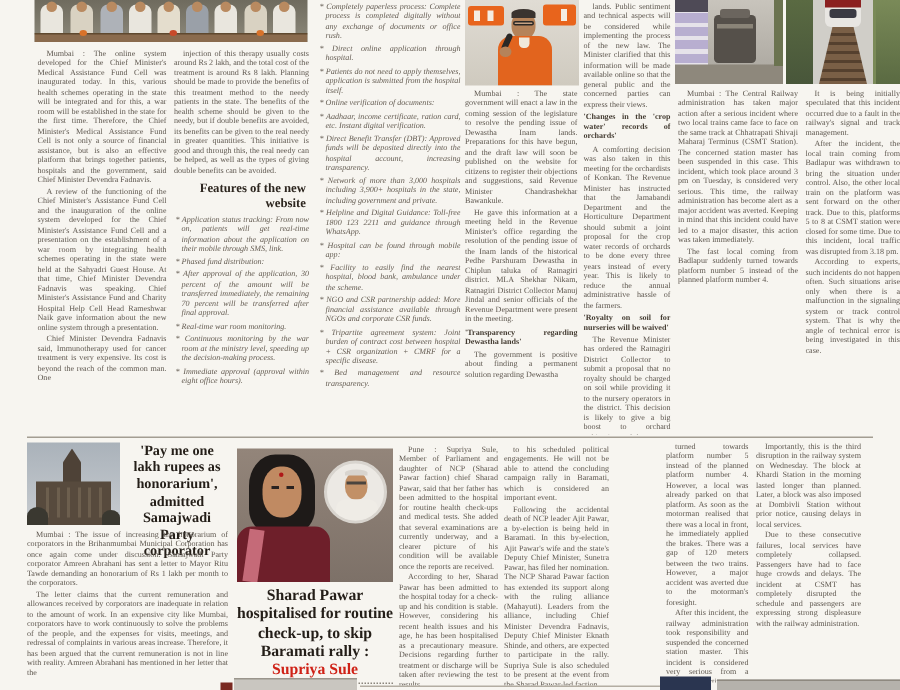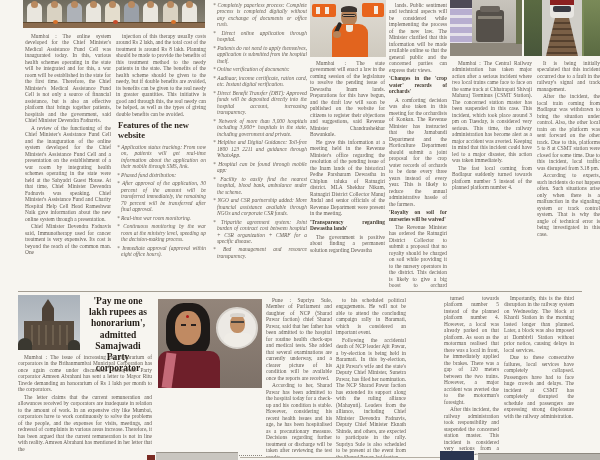--- a/index.html
+++ b/index.html
@@ -3,21 +3,21 @@
 <meta charset="utf-8">
 <style>
   * { margin:0; padding:0; box-sizing:border-box; }
   html,body { width:600px; height:460px; }
   body { background:#e9e7e1; font-family:"Liberation Serif","DejaVu Serif",serif; }
   .page { position:relative; width:600px; height:460px; background:#f7f5f0; overflow:hidden; }
   .col { position:absolute; overflow:hidden; }
   .txt { color:#5f5850; font-size:5.4px; line-height:1.2; text-align:justify; }
   .txt p { text-indent:6px; margin:0 0 1px 0; }
   .bullets p { font-style:italic; text-indent:-4px; padding-left:5px; margin:0 0 2px 0; color:#645c52; }
-  .features-head { font-weight:bold; font-size:8.5px; line-height:1.15; text-align:left; color:#2d261f; margin:4px 2px 3px 2px; }
+  .features-head { font-weight:bold; font-size:8.5px; line-height:1.15; text-align:right; color:#2d261f; margin:4px 2px 3px 2px; }
   .subhead { font-weight:bold; color:#453d33; margin:2px 0; }
   .headline { position:absolute; font-weight:bold; color:#241e18; text-align:center; overflow:hidden; }
   .red { color:#cf2217; }
   .photo { position:absolute; overflow:hidden; }
   .photo div { position:absolute; }
   .fig { top:3px; width:15px; height:25px; background:#e9e6de; border-radius:5px 5px 0 0; }
   .fig::before { content:""; position:absolute; top:-2px; left:4px; width:7px; height:7px; border-radius:50%; background:#b98a60; }
   .rail { bottom:0; left:0; right:0; height:6px; background:#8a6b4e; border-top:1px solid #5f492f; }
   .rule { position:absolute; background:#a39d92; height:1px; }
   .dotted { position:absolute; border-top:1px dotted #8a857c; }
@@ -185,20 +185,23 @@
     <div style="left:0;top:52px;width:62px;height:37px;background:#6e1f2a;border-radius:10px 10px 0 0"></div>
     <div style="left:6px;top:54px;width:10px;height:35px;background:#c56a78;transform:rotate(8deg)"></div>
     <div style="left:58px;top:8px;width:42px;height:42px;background:#ece9e4;border:2px solid #d8d4ce;border-radius:50%;overflow:hidden">
       <div style="left:12px;top:6px;width:15px;height:18px;background:#c29066;border-radius:45%"></div>
       <div style="left:12px;top:4px;width:15px;height:4px;background:#d8d4ce;border-radius:50% 50% 0 0"></div>
       <div style="left:13px;top:12px;width:13px;height:2px;background:#4a443e"></div>
       <div style="left:6px;top:24px;width:28px;height:16px;background:#efece6;border-radius:6px 6px 0 0"></div>
     </div>
   </div>
 
+  <div class="headline" style="left:156px;top:392px;width:108px;height:61px;font-size:10.5px;line-height:1.17">
+    <span>Sharad Pawar hospitalised for routine check-up, to skip Baramati rally : </span><span class="red">Supriya Sule</span>
+  </div>
   <div class="dotted" style="left:158px;top:455px;width:104px"></div>
 
   <div class="col txt" style="left:266px;top:297px;width:66px;height:160px">
     <div>
         <p>Pune : Supriya Sule, Member of Parliament and daughter of NCP (Sharad Pawar faction) chief Sharad Pawar, said that her father has been admitted to the hospital for routine health check-ups and medical tests. She added that several examinations are currently underway, and a clearer picture of his condition will be available once the reports are received.</p>
         <p>According to her, Sharad Pawar has been admitted to the hospital today for a check-up and his condition is stable. However, considering his recent health issues and his age, he has been hospitalised as a precautionary measure. Decisions regarding further treatment or discharge will be taken after reviewing the test results.</p>
       </div>
   </div>
   <div class="col txt" style="left:336px;top:297px;width:70px;height:160px">
     <div>

